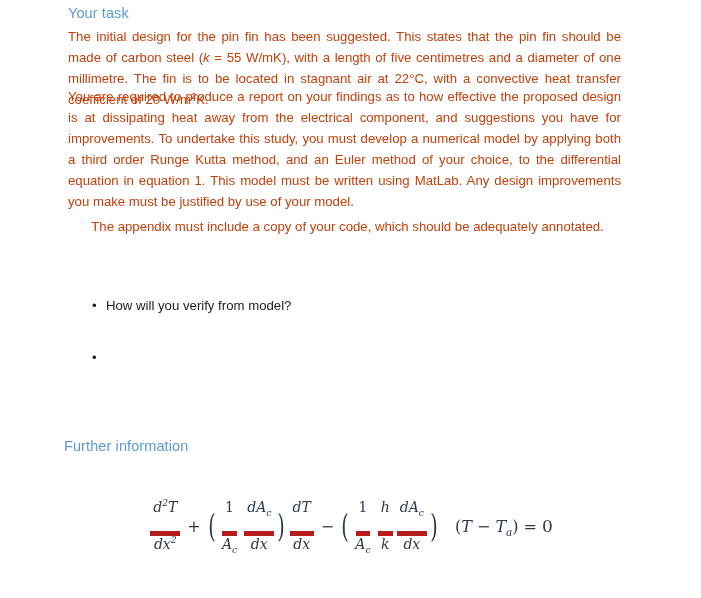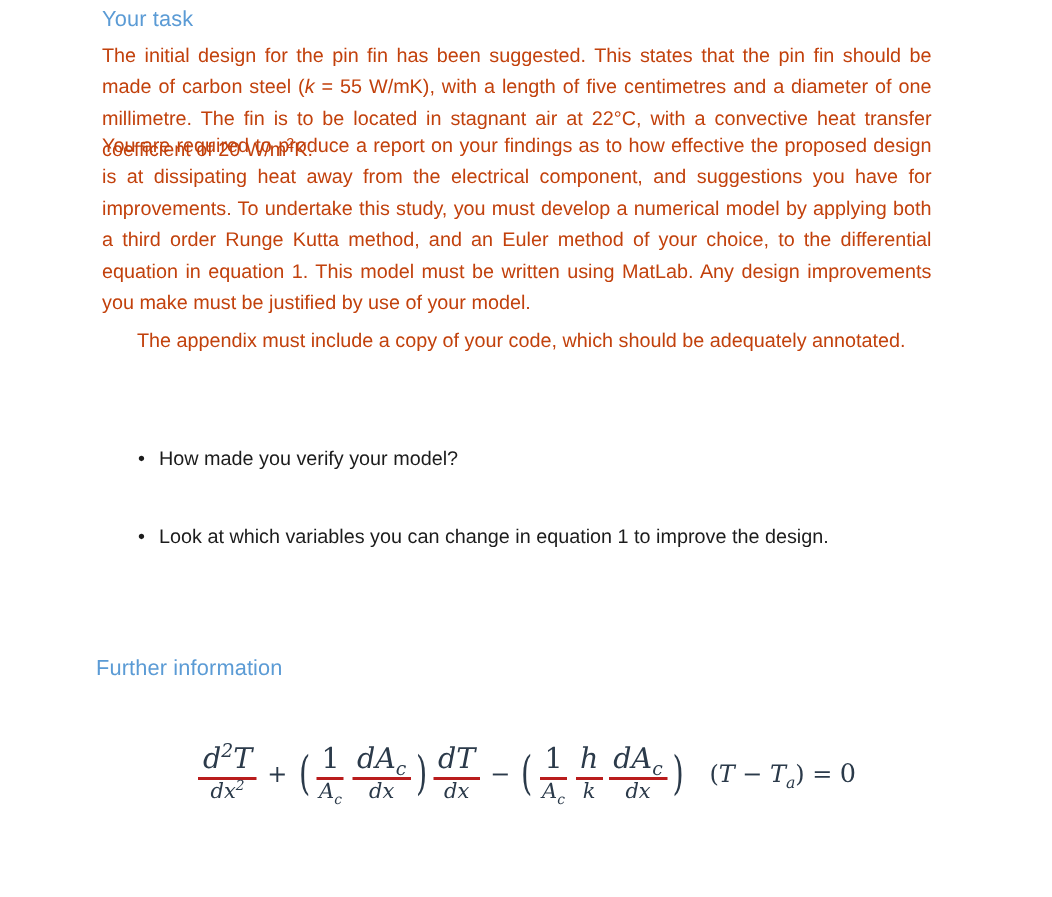--- a/index.html
+++ b/index.html
@@ -99,24 +99,24 @@
   }
   .frac {
     display: inline-flex;
     flex-direction: column;
     align-items: center;
     vertical-align: middle;
     margin: 0 2px;
     line-height: 1.08;
   }
   .frac .num {
-    padding: 0 3px 1px 3px;
-    border-bottom: 2px solid #b91c1c;
+    padding: 0 3px 16px 3px;
+    border-bottom: 5px solid #b91c1c;
     font-style: italic;
-    font-size: 19px;
+    font-size: 14px;
   }
   .frac .den {
     padding: 1px 3px 0 3px;
     font-style: italic;
     font-size: 14px;
     text-align: right;
   }
   .frac.mixed .num { font-style: normal; }
   .op {
     margin: 0 5px;
@@ -168,25 +168,24 @@
   <div class="blk body-text" id="para-1"><span>The initial design for the pin fin has been suggested. This states that the pin fin should be made of carbon steel (</span><span class="it">k</span><span> = 55 W/mK), with a length of five centimetres and a diameter of one millimetre. The fin is to be located in stagnant air at 22°C, with a convective heat transfer coefficient of 20 W/m</span><sup class="unit">2</sup><span>K.</span></div>
 
   <div class="blk body-text" id="para-2">You are required to produce a report on your findings as to how effective the proposed design is at dissipating heat away from the electrical component, and suggestions you have for improvements. To undertake this study, you must develop a numerical model by applying both a third order Runge Kutta method, and an Euler method of your choice, to the differential equation in equation 1. This model must be written using MatLab. Any design improvements you make must be justified by use of your model.</div>
 
   <div class="blk body-text body-left" id="para-appendix">The appendix must include a copy of your code, which should be adequately annotated.</div>
 
 
   <ul class="bullets blk" id="bullet-list">
     <li>
       <span class="bullet-dot">•</span>
-      <span>How made you verify your model?</span>
+      <span>How will you verify from model?</span>
     </li>
     <li>
       <span class="bullet-dot">•</span>
-      <span>Look at which variables you can change in equation 1 to improve the design.</span>
     </li>
   </ul>
 
   <div class="blk heading" id="further-heading">Further information</div>
 
 
   <div class="blk equation" id="equation-block">
     <span class="mathrow">
 
       <span class="frac">

